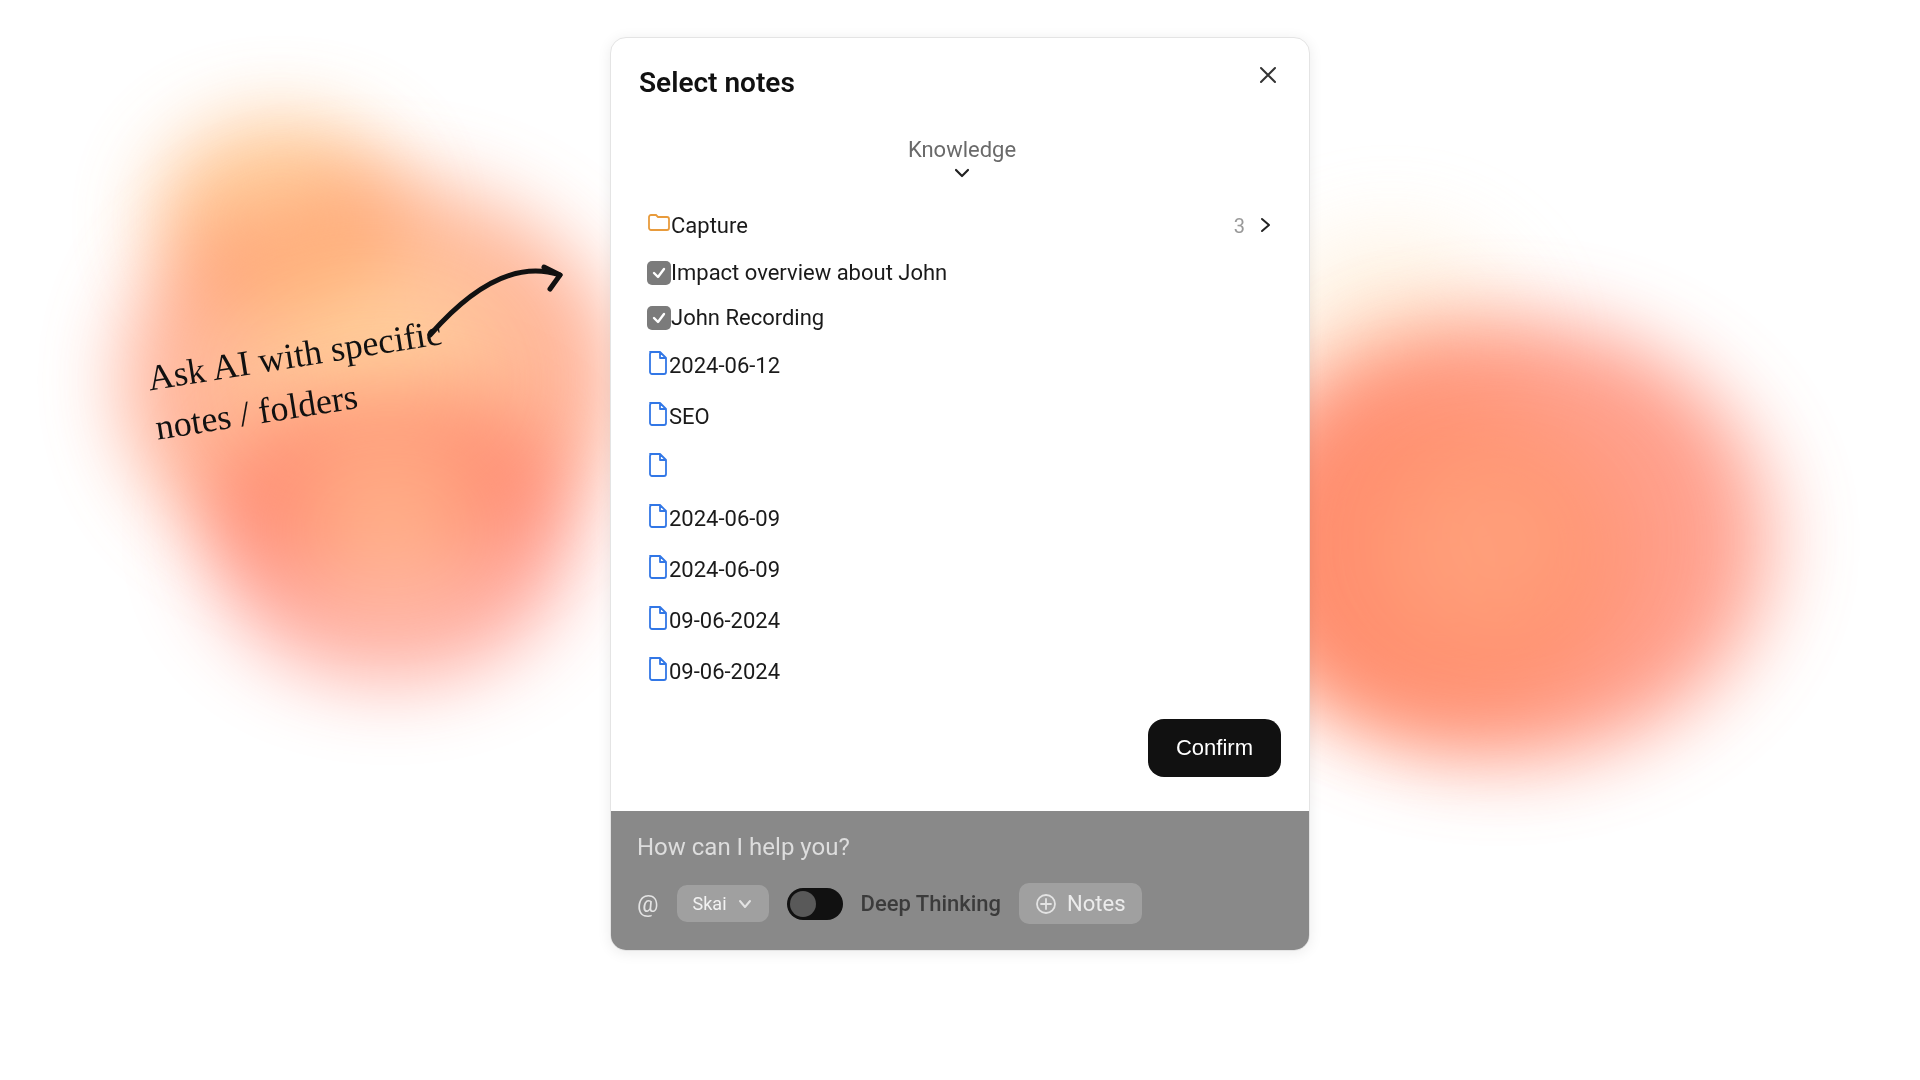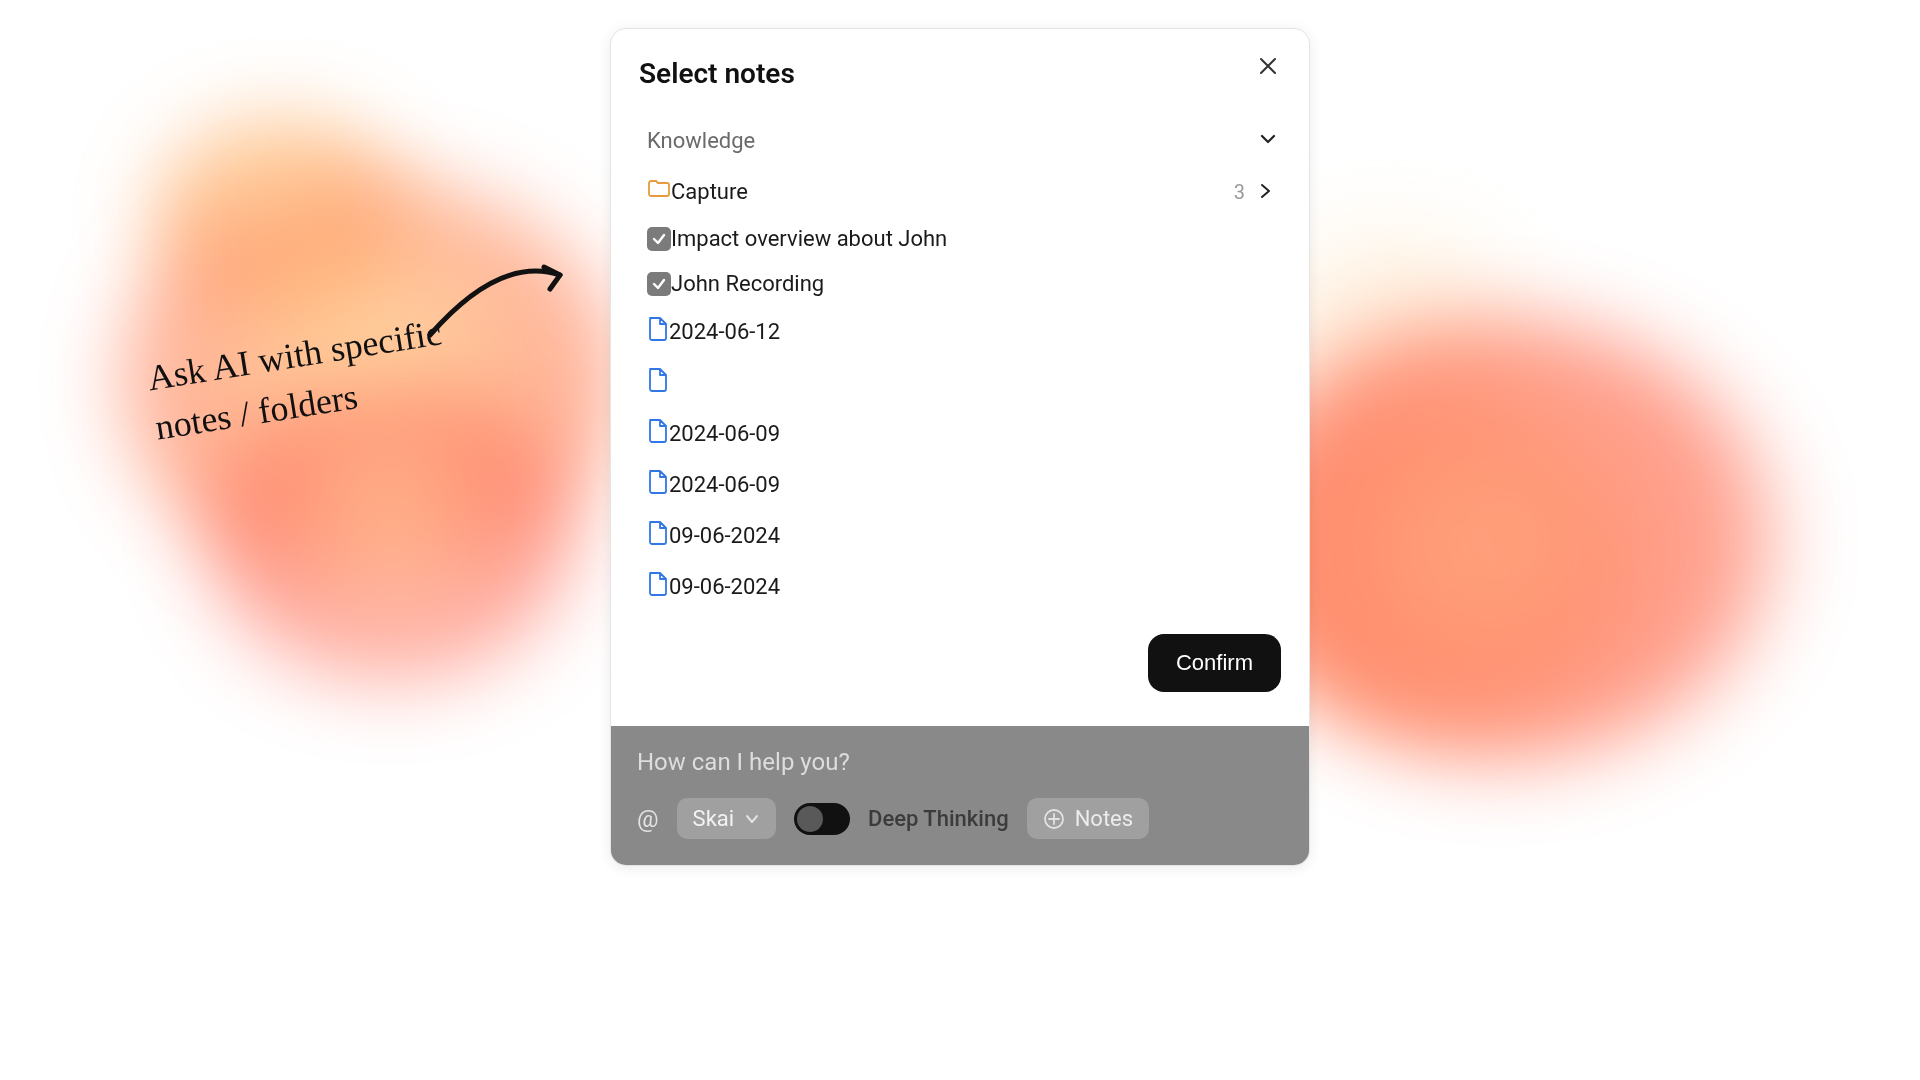--- a/index.html
+++ b/index.html
@@ -13,47 +13,47 @@
   .splash.left3 { width: 260px; height: 200px; left: 150px; top: 120px; background: radial-gradient(circle, #ffe0a0 0%, #ffb070 60%, transparent 100%); opacity: 0.8; }
   .splash.right1 { width: 560px; height: 440px; right: 140px; top: 320px; background: radial-gradient(circle, #ff9270 0%, #ff7055 60%, transparent 100%); }
   .splash.right2 { width: 400px; height: 320px; right: 280px; top: 400px; background: radial-gradient(circle, #ffd090 0%, #ffb080 60%, transparent 100%); opacity: 0.8; }
   .splash.right3 { width: 300px; height: 260px; right: 380px; top: 220px; background: radial-gradient(circle, #ffe0b8 0%, transparent 100%); opacity: 0.6; }
 
   
   .annotation { position: absolute; left: 150px; top: 330px; transform: rotate(-9deg); font-family: "Comic Sans MS", "Segoe Script", cursive; font-size: 36px; color: #111; line-height: 1.4; font-weight: 500; }
   .arrow { position: absolute; left: 420px; top: 245px; width: 160px; height: 100px; }
 
   
-  .panel-wrap { position: absolute; left: 50%; top: 28px; transform: translateX(-50%); width: 700px; }
+  .panel-wrap { position: absolute; left: 50%; top: 37px; transform: translateX(-50%); width: 700px; }
   .panel { background: #fff; border-radius: 16px; border: 1px solid #e4e4e4; overflow: hidden; box-shadow: 0 2px 14px rgba(0,0,0,0.08); }
 
   
   .modal { padding: 28px 28px 26px 28px; position: relative; }
   .modal-title { font-size: 28px; font-weight: 600; color: #111; }
   .close-btn { position: absolute; top: 20px; right: 24px; width: 34px; height: 34px; display: flex; align-items: center; justify-content: center; color: #444; cursor: pointer; border-radius: 6px; }
-  .section-header { display: flex; align-items: center; justify-content: space-between; margin-top: 38px; padding: 0 4px 0 8px; color: #6a6a6a; font-size: 22px; cursor: pointer; }
+  .section-header { display: flex; align-items: center; justify-content: space-between; margin-top: 38px; padding: 0 4px 0 8px; color: #6a6a6a; font-size: 22px; cursor: pointer; flex-direction: column; }
   .section-header .chev { color: #222; }
   .item-list { margin-top: 14px; }
   .item { display: flex; align-items: center; padding: 10px 8px; border-radius: 10px; cursor: pointer; font-size: 22px; color: #1a1a1a; }
   .item .label { flex: 1; }
   .item .meta { display: flex; align-items: center; gap: 12px; color: #888; }
   .item .count { font-size: 20px; color: #999; }
   .folder-icon svg { width: 24px; height: 24px; }
   .file-icon svg { width: 22px; height: 26px; }
   .checkbox-icon { width: 24px; height: 24px; border-radius: 5px; background: #7b7b7b; color: #fff; display: flex; align-items: center; justify-content: center; }
   .confirm-row { display: flex; justify-content: flex-end; margin-top: 22px; }
   .confirm-btn { background: #111; color: #fff; font-size: 22px; padding: 16px 28px; border: none; border-radius: 16px; cursor: pointer; font-weight: 500; }
 
   
   .prompt-bar { background: #6f6f6f; padding: 22px 10px 26px 26px; position: relative; margin-top: 8px; }
   .prompt-bar::before { content: ""; position: absolute; inset: 0; background: rgba(255,255,255,0.18); pointer-events: none; }
   .prompt-placeholder { font-size: 24px; color: #d6d6d6; font-weight: 400; }
   .controls { display: flex; align-items: center; gap: 18px; margin-top: 22px; }
   .at-sym { font-size: 24px; color: #ddd; }
-  .model-chip { display: flex; align-items: center; gap: 10px; background: rgba(255,255,255,0.2); padding: 8px 16px; border-radius: 10px; color: #f0f0f0; font-size: 22px; cursor: pointer; }
+  .model-chip { display: flex; align-items: center; gap: 10px; background: rgba(255,255,255,0.2); padding: 8px 16px; border-radius: 10px; color: #f0f0f0; font-size: 18px; cursor: pointer; }
   .toggle { width: 56px; height: 32px; background: #111; border-radius: 999px; position: relative; cursor: pointer; }
   .toggle .knob { position: absolute; top: 3px; left: 3px; width: 26px; height: 26px; border-radius: 50%; background: #595959; }
   .toggle-label { color: #111; font-size: 22px; font-weight: 500; }
   .notes-chip { display: flex; align-items: center; gap: 10px; background: rgba(255,255,255,0.2); padding: 8px 16px; border-radius: 10px; color: #e8e8e8; font-size: 22px; cursor: pointer; }
 </style>
 </head>
 <body>
 
 <div class="splash left3"></div>
 <div class="splash left1"></div>
@@ -123,20 +123,26 @@
           <div class="item">
             <span class="file-icon"><svg viewBox="0 0 22 26">
                 <path d="M3 2 h10 l6 6 v14 a2 2 0 0 1 -2 2 H5 a2 2 0 0 1 -2-2 V4 a2 2 0 0 1 2-2 Z M13 2 v6 h6" fill="none" stroke="#3277e6" stroke-width="1.8" stroke-linejoin="round"></path>
               </svg></span>
             <span class="label">2024-06-12</span>
           </div>
           <div class="item">
             <span class="file-icon"><svg viewBox="0 0 22 26">
                 <path d="M3 2 h10 l6 6 v14 a2 2 0 0 1 -2 2 H5 a2 2 0 0 1 -2-2 V4 a2 2 0 0 1 2-2 Z M13 2 v6 h6" fill="none" stroke="#3277e6" stroke-width="1.8" stroke-linejoin="round"></path>
               </svg></span>
+            <span class="label">SEO</span>
+          </div>
+          <div class="item">
+            <span class="file-icon"><svg viewBox="0 0 22 26">
+                <path d="M3 2 h10 l6 6 v14 a2 2 0 0 1 -2 2 H5 a2 2 0 0 1 -2-2 V4 a2 2 0 0 1 2-2 Z M13 2 v6 h6" fill="none" stroke="#3277e6" stroke-width="1.8" stroke-linejoin="round"></path>
+              </svg></span>
           </div>
           <div class="item">
             <span class="file-icon"><svg viewBox="0 0 22 26">
                 <path d="M3 2 h10 l6 6 v14 a2 2 0 0 1 -2 2 H5 a2 2 0 0 1 -2-2 V4 a2 2 0 0 1 2-2 Z M13 2 v6 h6" fill="none" stroke="#3277e6" stroke-width="1.8" stroke-linejoin="round"></path>
               </svg></span>
             <span class="label">2024-06-09</span>
           </div>
           <div class="item">
             <span class="file-icon"><svg viewBox="0 0 22 26">
                 <path d="M3 2 h10 l6 6 v14 a2 2 0 0 1 -2 2 H5 a2 2 0 0 1 -2-2 V4 a2 2 0 0 1 2-2 Z M13 2 v6 h6" fill="none" stroke="#3277e6" stroke-width="1.8" stroke-linejoin="round"></path>

